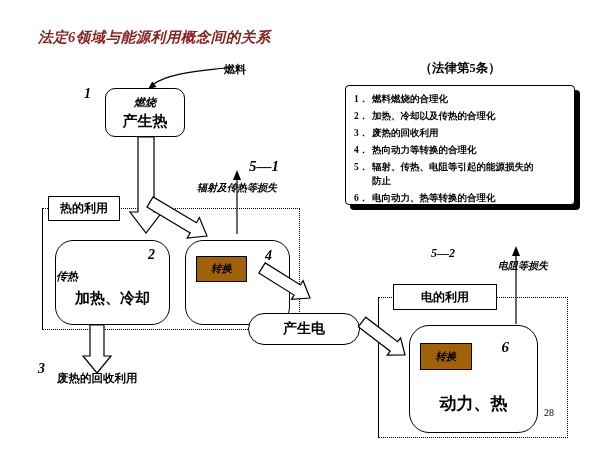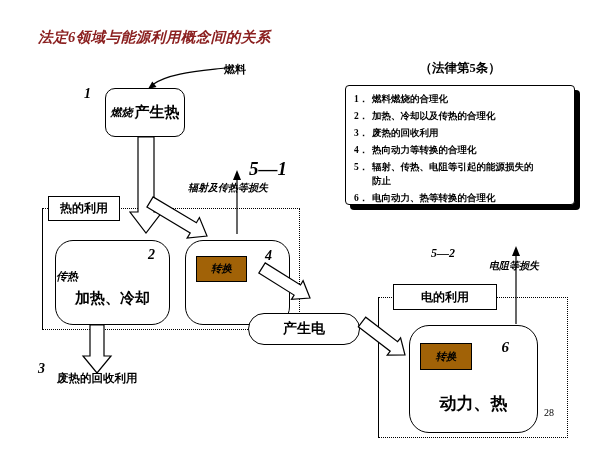--- a/index.html
+++ b/index.html
@@ -18,38 +18,38 @@
   .region-heat { left:42px; top:208px; width:258px; height:122px; }
   .region-elec { left:378px; top:297px; width:190px; height:141px; }
   .region-label { background:#fff; border:1px solid #000; display:flex; align-items:center;
                   justify-content:center; font-weight:bold; font-size:12px; z-index:6; }
   .label-heat { left:48px; top:196px; width:72px; height:25px; }
   .label-elec { left:393px; top:284px; width:104px; height:26px; }
 
   
   .pbox { background:#fff; border:1.6px solid #000; z-index:3; }
   .box1 { left:105px; top:88px; width:80px; height:49px; border-radius:10px;
-          display:flex; flex-direction:row; align-items:center; justify-content:center; gap:2px; }
+          display:flex; flex-direction:column; align-items:center; justify-content:center; gap:2px; }
   .box1 .tag { font-size:11px; font-weight:bold; font-style:italic; }
   .box1 .big { font-size:15px; font-weight:bold; }
   .box2 { left:55px; top:240px; width:115px; height:85px; border-radius:18px; }
   .box4 { left:185px; top:240px; width:105px; height:85px; border-radius:18px; }
   .box6 { left:409px; top:325px; width:129px; height:108px; border-radius:20px; }
   .boxgen { left:248px; top:313px; width:112px; height:32px; border-radius:16px;
             display:flex; align-items:center; justify-content:center; font-size:14px; font-weight:bold; }
 
   .corner-num { position:absolute; font-weight:bold; font-style:italic; font-size:14px; }
   .tag-rect { position:absolute; border:1.4px solid #000; background:#a16207; display:flex;
               align-items:center; justify-content:center; font-size:10.5px; font-weight:bold; font-style:italic; }
   .mid-tag { position:absolute; width:100%; text-align:left; font-size:11px; font-weight:bold; font-style:italic; }
   .big-label { position:absolute; width:100%; text-align:center; font-weight:bold; }
 
   
   .float-num { font-weight:bold; font-style:italic; z-index:6; }
-  .loss-label { font-weight:bold; font-style:italic; font-size:10px; z-index:6; white-space:nowrap; }
+  .loss-label { font-weight:bold; font-style:italic; font-size:10px; z-index:6; white-space:nowrap;margin-left:9px; }
   .fuel { left:224px; top:62px; font-size:11px; font-weight:bold; z-index:6; }
   .waste-label { left:57px; top:371px; font-size:11.5px; font-weight:bold; z-index:6; }
   .page-num { left:544px; top:407px; font-size:10px; z-index:6; }
 
   
   .legal-title { left:345px; top:60px; width:230px; text-align:center; font-size:12.5px; font-weight:bold; z-index:6; }
   .legal-box { left:345px; top:85px; width:230px; height:120px; background:#fff; border:1.5px solid #000;
                border-radius:4px; box-shadow:5px 5px 0 0 #000; z-index:3; padding:7px 8px 0 8px; }
   .legal-item { display:flex; font-size:9.5px; font-weight:bold; line-height:13.5px; margin-bottom:3.5px; }
   .legal-item .li-num { width:18px; flex:0 0 18px; }
@@ -94,21 +94,21 @@
     <polygon class="thinhead" points="516,246 512,256 520,256"></polygon>
   </svg>
 
   <div class="abs float-num" style="left:84px; top:86px; font-size:14px;">1</div>
   <div class="abs pbox box1">
     <div class="tag">燃烧</div>
     <div class="big">产生热</div>
   </div>
   <div class="abs fuel">燃料</div>
 
-  <div class="abs float-num" style="left:249px; top:158px; font-size:19px;">5—1</div>
+  <div class="abs float-num" style="left:249px; top:158px; font-size:15px;">5—1</div>
   <div class="abs loss-label" style="left:188px; top:181px;">辐射及传热等损失</div>
 
   <div class="abs pbox box2">
     <div class="corner-num" style="right:14px; top:6px;">2</div>
     <div class="mid-tag" style="top:28px;">传热</div>
     <div class="big-label" style="top:48px; font-size:15px;">加热、冷却</div>
   </div>
 
   <div class="abs pbox box4">
     <div class="corner-num" style="right:17px; top:7px;">4</div>

